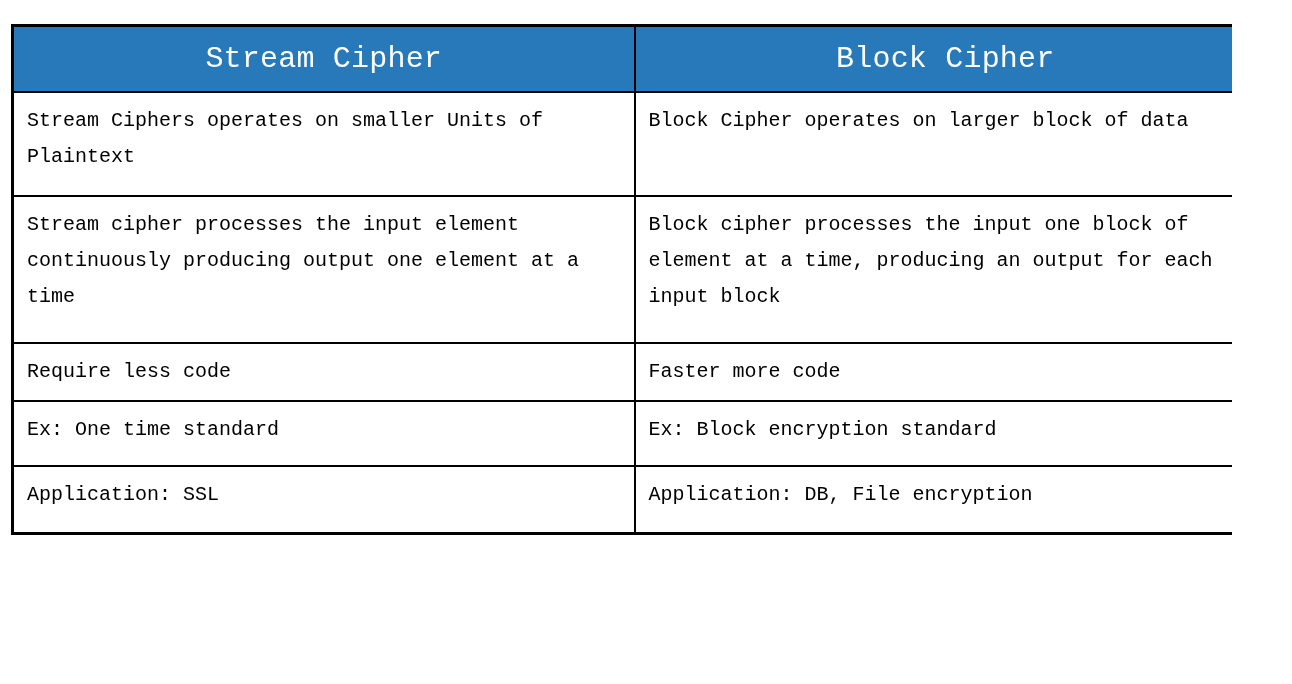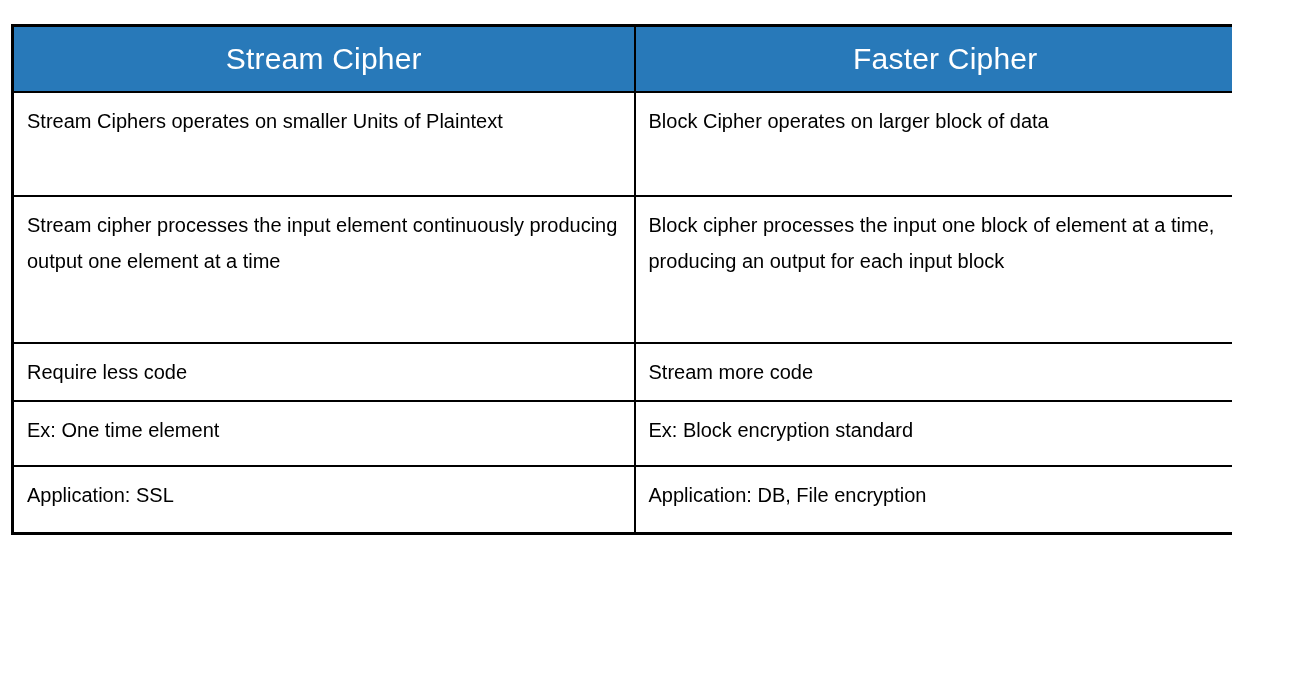--- a/index.html
+++ b/index.html
@@ -13,20 +13,21 @@
     font-family: "Liberation Sans", sans-serif;
     color: var(--body-text, #000000);
     -webkit-font-smoothing: antialiased;
   }
   .page {
     position: relative;
     width: 1232px;
     height: 684px;
     background: var(--page-bg, #ffffff);
     overflow: hidden;
+    font-family: Liberation Mono, monospace;
   }
   table.cipher-table {
     position: absolute;
     left: 11px;
     top: 24px;
     width: 1247px;
     border-collapse: collapse;
     table-layout: fixed;
     border: 3px solid var(--border-color, #000000);
   }
@@ -64,38 +65,38 @@
   tr.row-6 { height: 68px; padding-left: 44px; }
 </style>
 </head>
 <body>
 
 <div class="page">
   <table class="cipher-table">
     <thead>
       <tr class="header-row">
         <th>Stream Cipher</th>
-        <th>Faster Cipher</th>
+        <th>Block Cipher</th>
       </tr>
     </thead>
     <tbody>
       <tr class="row-0">
         <td>Stream Ciphers operates on smaller Units of Plaintext</td>
         <td>Block Cipher operates on larger block of data</td>
       </tr>
       <tr class="row-2">
         <td>Stream cipher processes the input element continuously producing output one element at a time</td>
         <td>Block cipher processes the input one block of element at a time, producing an output for each input block</td>
       </tr>
       <tr class="row-3">
         <td>Require less code</td>
-        <td>Stream more code</td>
+        <td>Faster more code</td>
       </tr>
       <tr class="row-5">
-        <td>Ex: One time element</td>
+        <td>Ex: One time standard</td>
         <td>Ex: Block encryption standard</td>
       </tr>
       <tr class="row-6">
         <td>Application: SSL</td>
         <td>Application: DB, File encryption</td>
       </tr>
     </tbody>
   </table>
 </div>
 

